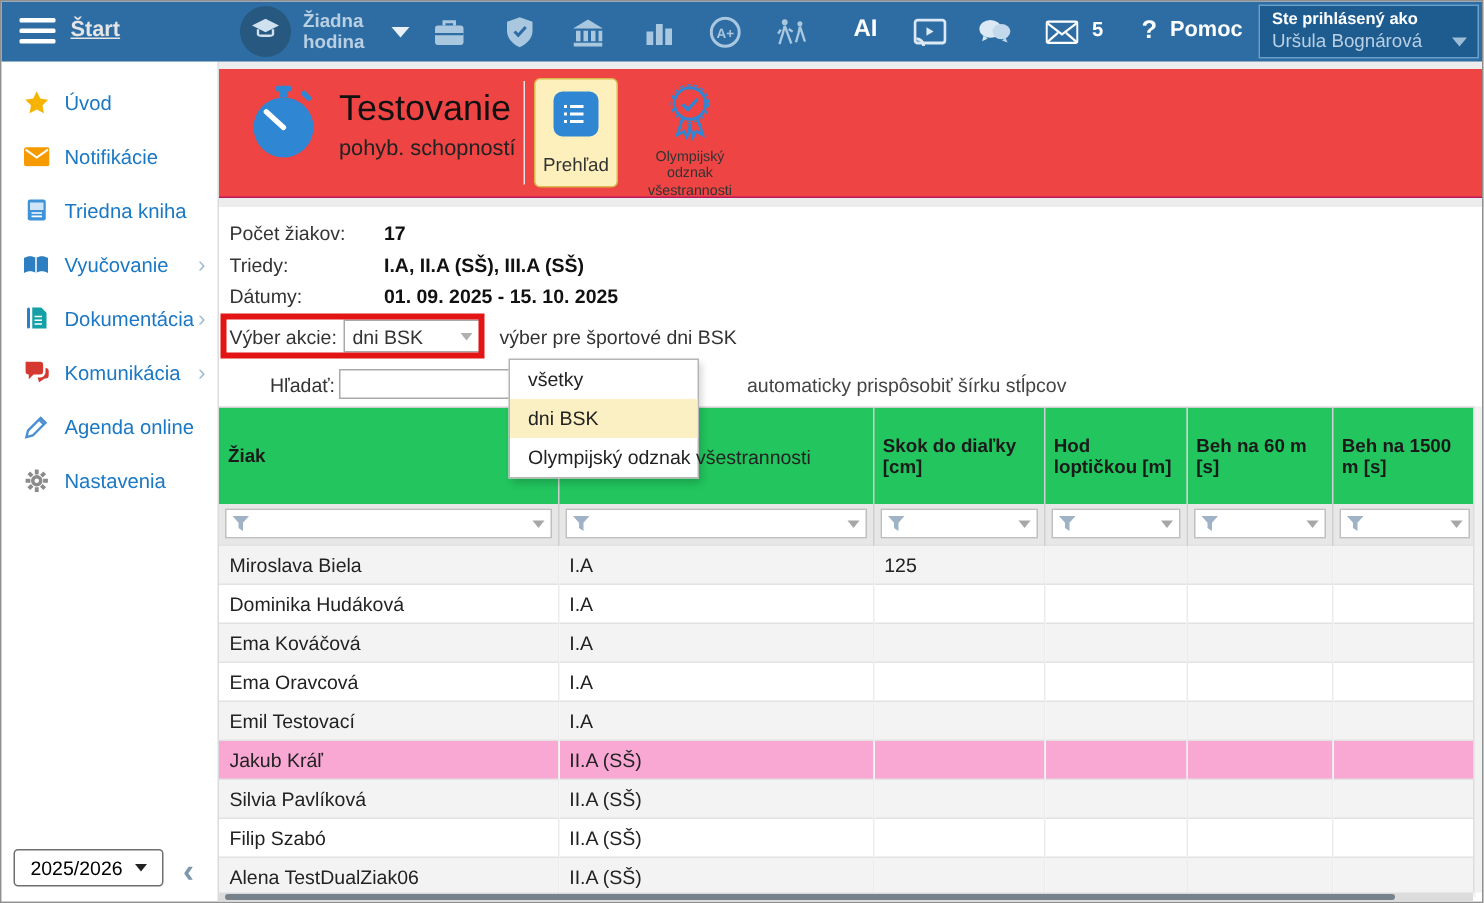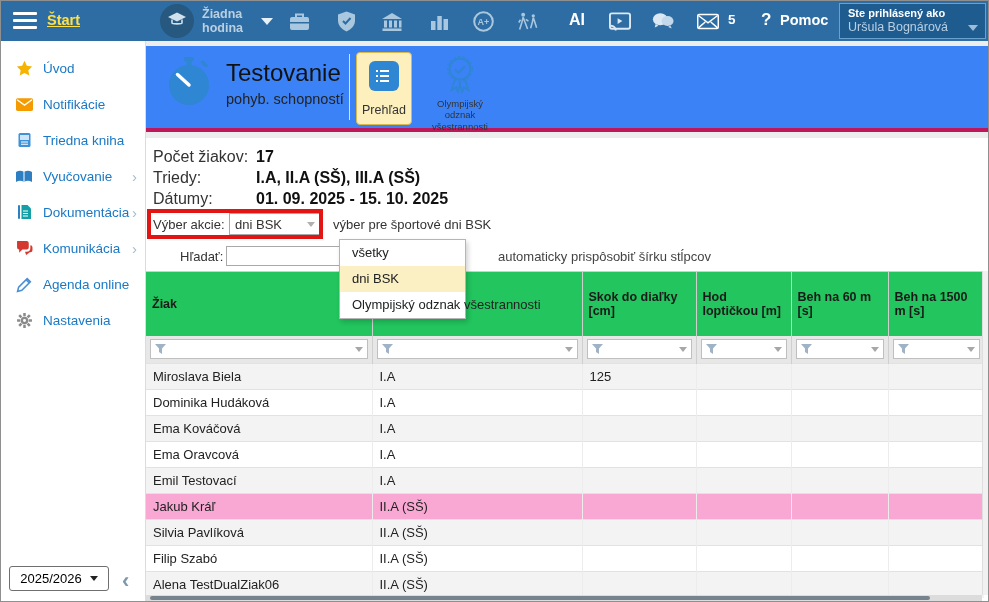--- a/index.html
+++ b/index.html
@@ -4,21 +4,21 @@
 <style>
   * { margin:0; padding:0; box-sizing:border-box; }
   html,body { width:989px; height:602px; font-family:"Liberation Sans", sans-serif; }
   .window { position:relative; width:989px; height:602px; border:1px solid #8f8f8f; background:#ededed; overflow:hidden; }
 
   
   .topbar { position:absolute; top:0; left:0; right:0; height:40px; background:#2e6da4; z-index:20; }
   .topbar .abs { position:absolute; }
   .hamburger { left:12px; top:11px; width:24px; cursor:pointer; }
   .hamburger div { height:3px; background:#fff; margin-bottom:4px; border-radius:1px; }
-  .start-label { left:46px; top:11px; color:#fde047; font-size:14.5px; font-weight:bold;text-decoration:underline; }
+  .start-label { left:46px; top:11px; color:#e5e5e5; font-size:14.5px; font-weight:bold;text-decoration:underline; }
   .lesson-circle { left:159px; top:3px; width:34px; height:34px; border-radius:50%; background:#27587f; display:flex; align-items:center; justify-content:center; }
   .lesson-text { left:201px; top:7px; width:56px; color:#b9cfe2; font-size:12.5px; line-height:1.1; font-weight:bold; }
   .caret-down { width:0; height:0; border-left:6px solid transparent; border-right:6px solid transparent; border-top:7px solid #e8f1f8; }
   .lesson-caret { left:260px; top:17px; }
   .tb-icon { top:10px; width:22px; height:21px; display:flex; align-items:center; justify-content:center; }
   .ai-label { left:568px; top:10px; color:#fff; font-size:16px; font-weight:bold; }
   .mail-count { left:727px; top:11px; color:#fff; font-size:13.5px; font-weight:bold; }
   .qmark { left:760px; top:9px; color:#fff; font-size:17px; font-weight:bold; }
   .pomoc-label { left:779px; top:11px; color:#fff; font-size:14.5px; font-weight:bold; }
   .user-box { left:838px; top:2px; width:147px; height:36px; background:#1e5c90; border:1px solid #6aa0cc; padding:3px 8px; cursor:pointer; }
@@ -32,34 +32,34 @@
   .side-item .ic { width:18px; height:18px; margin-right:10px; display:flex; align-items:center; justify-content:center; }
   .side-item .lbl { color:#1a78c4; font-size:13.5px; }
   .side-item .chev { position:absolute; right:8px; color:#a4bccd; font-size:15px; }
   .sidebar-pad { height:9px; }
   .year-select { position:absolute; left:8px; bottom:10px; width:100px; height:25px; border:1px solid #6f6f6f; border-radius:3px; background:#fff; display:flex; align-items:center; justify-content:center; font-size:13px; color:#000; cursor:pointer; }
   .year-select .yc { width:0; height:0; border-left:4px solid transparent; border-right:4px solid transparent; border-top:5px solid #222; margin-left:8px; }
   .collapse-arrow { position:absolute; left:121px; bottom:9px; color:#7d97ac; font-size:22px; font-weight:bold; cursor:pointer; line-height:1; }
 
   
   .main { position:absolute; top:40px; left:145px; right:0; bottom:0; background:#ededed; }
-  .header-card { position:absolute; top:5px; left:0; right:0; height:86px; background:#3b82f6; border-bottom:4px solid #be185d; }
+  .header-card { position:absolute; top:5px; left:0; right:0; height:86px; background:#ef4444; border-bottom:1px solid #be185d; }
   .hc-abs { position:absolute; }
   .page-title { left:80px; top:13px; font-size:24px; color:#111; }
   .page-subtitle { left:80px; top:45px; font-size:14.5px; color:#222; }
   .hdr-divider { left:203px; top:8px; bottom:8px; width:1px; background:#e0e0e0; }
   .tab { position:absolute; top:6px; height:73px; border-radius:4px; display:flex; flex-direction:column; align-items:center; cursor:pointer; }
   .tab-prehlad { left:210px; width:56px; background:#fdf0bd; border:1px solid #d9b94e; }
   .tab-olymp { left:276px; width:76px; }
   .tab .tab-label { font-size:12.5px; color:#333; margin-top:auto; margin-bottom:7px; }
   .tab-olymp .tab-label { font-size:9.5px; line-height:1.2; text-align:center; margin:0; }
   .list-icon { width:30px; height:30px; margin-top:8px; background:#2f86d2; border-radius:6px; display:flex; align-items:center; justify-content:center; }
 
   .content-card { position:absolute; top:97px; left:0; right:0; bottom:0; background:#fff; }
-  .info-row { position:absolute; left:0; display:flex; font-size:16px; color:#333; }
+  .info-row { position:absolute; left:0; display:flex; font-size:13px; color:#333; }
   .info-row .ilabel { width:110px; padding-left:7px; }
   .info-row .ivalue { font-weight:bold; color:#111; }
   .action-label { position:absolute; left:7px; top:79px; font-size:13px; color:#333; }
   .action-select { position:absolute; left:83px; top:75px; width:92px; height:22px; background:#fff; border:1px solid #a9a9a9; display:flex; align-items:center; padding:0 5px; font-size:13px; color:#333; cursor:pointer; }
   .action-select .sc { margin-left:auto; width:0; height:0; border-left:4px solid transparent; border-right:4px solid transparent; border-top:5px solid #b0b0b0; }
   .action-hint { position:absolute; left:187px; top:79px; font-size:13px; color:#333; }
   .red-box { position:absolute; left:1px; top:71px; width:176px; height:30px; border:4px solid #e21414; z-index:6; pointer-events:none; }
   .search-row { position:absolute; top:108px; left:0; right:0; height:22px;margin-left:27px; }
   .search-label { position:absolute; left:7px; top:3px; font-size:13px; color:#333; }
   .search-input { position:absolute; left:53px; top:0; width:137px; height:20px; border:1px solid #a9a9a9; background:#fff; font-size:13px; padding:0 4px; font-family:"Liberation Sans", sans-serif; }

